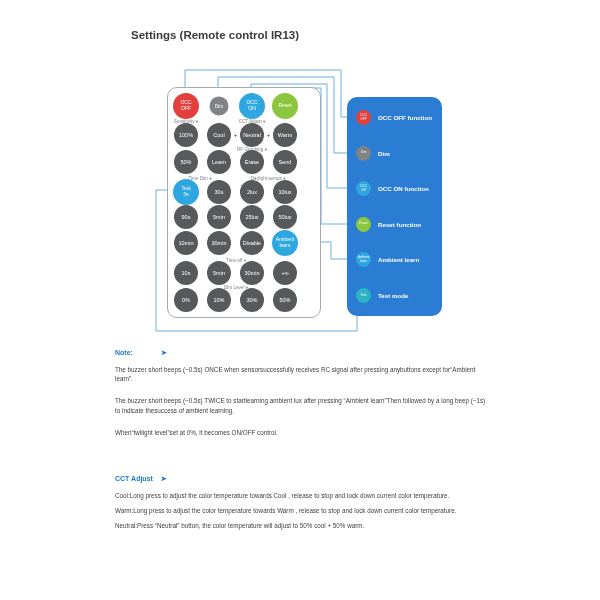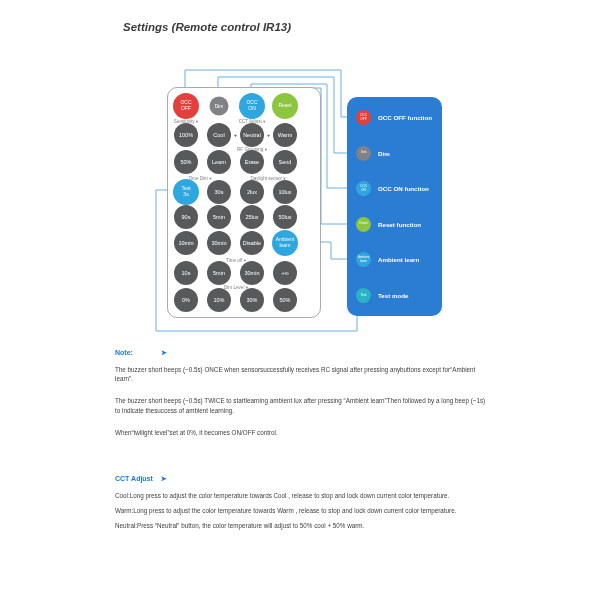--- a/index.html
+++ b/index.html
@@ -1,19 +1,19 @@
 <!DOCTYPE html>
 <html><head>
 <meta charset="utf-8">
 <style>
   html,body{margin:0;padding:0;background:#ffffff;}
   .canvas{position:relative;width:600px;height:600px;background:#fff;
           font-family:"Liberation Sans", sans-serif;overflow:hidden;}
-  .title{position:absolute;left:115px;top:13px;margin:8px;font-size:11.5px;
-         font-weight:bold;color:#3b3b3b;font-style:italic;}
+  .title{position:absolute;left:115px;top:13px;margin:16px;font-size:11.5px;
+         font-weight:bold;color:#3b3b3b;}
   .connectors{position:absolute;left:0;top:0;pointer-events:none;}
   .connectors polyline{fill:none;stroke:#6ab0e3;stroke-width:1;}
 
   
   .remote{position:absolute;left:167px;top:87px;width:152px;height:229px;
           background:#fff;border:1px solid #a7a9ac;border-radius:10px;z-index:2;}
   .row{position:absolute;left:0;width:100%;height:0;}
   .btn{position:absolute;transform:translate(-50%,-50%);width:24px;height:24px;
        border-radius:50%;background:#58595b;color:#fff;display:flex;flex-direction:column;
        align-items:center;justify-content:center;font-size:5.5px;line-height:1.15;

